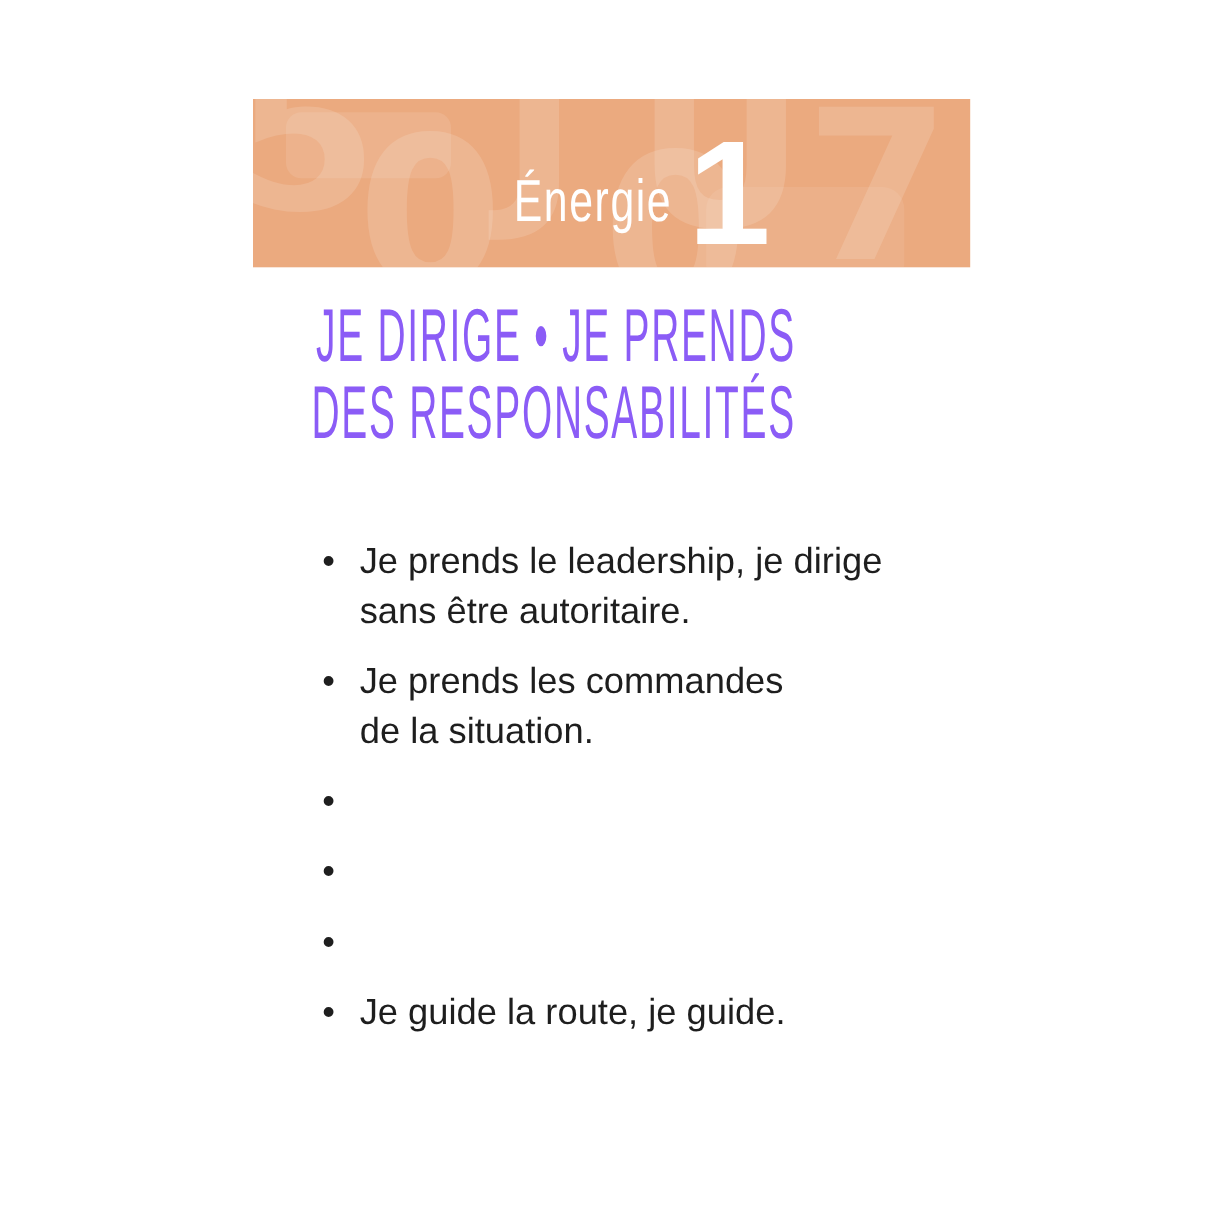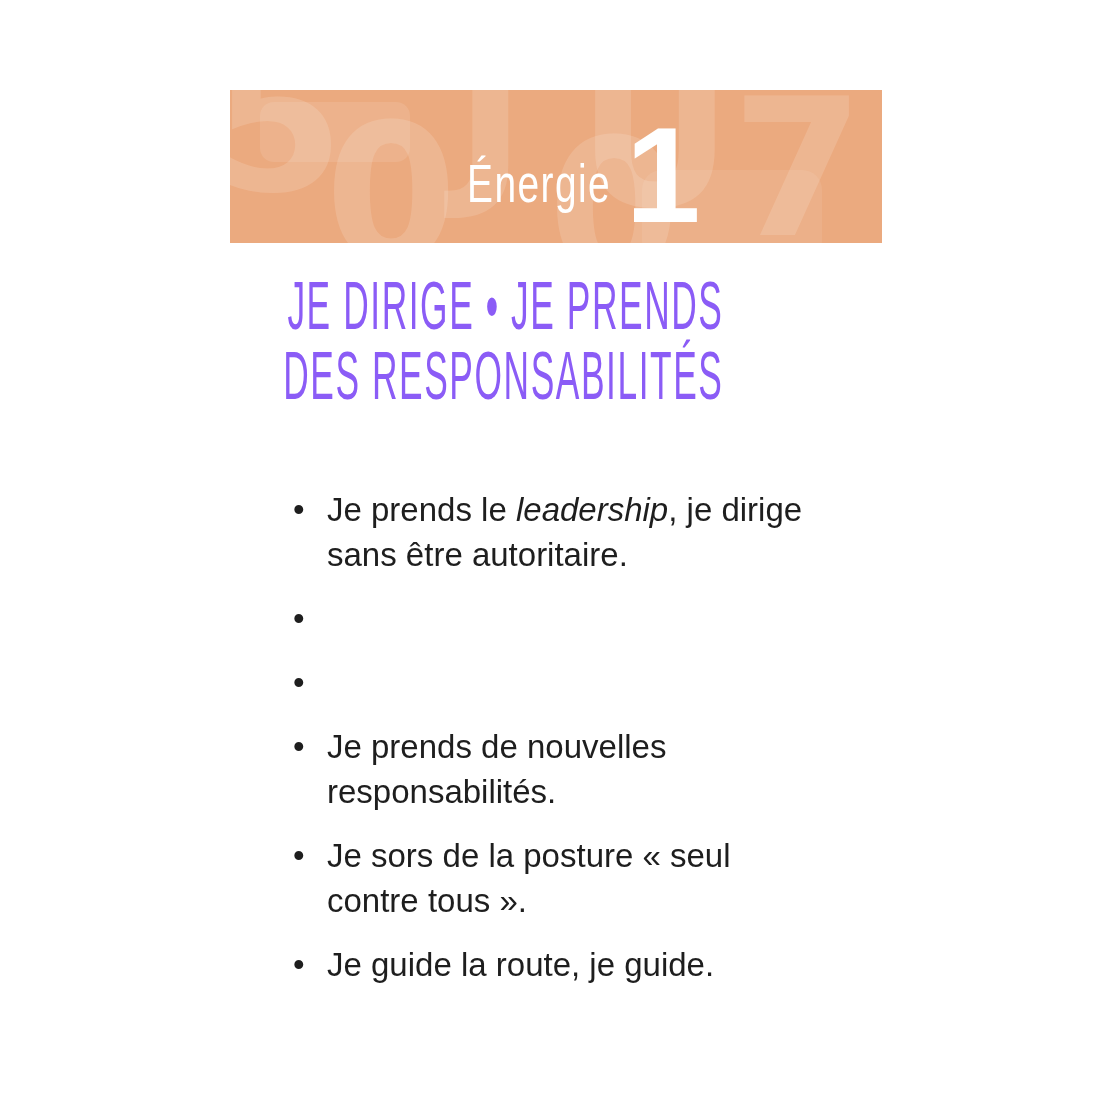--- a/index.html
+++ b/index.html
@@ -85,21 +85,21 @@
   .affirmations {
     position: absolute; left: 293px; top: 487px; width: 700px;
     list-style: none; margin: 0; padding: 0;
     color: #1e1e1e;
     font-size: 33px;
     line-height: 45px;
   }
   .affirmations li { display: flex; margin: 0 0 19px 0; }
   .dot { flex: 0 0 34px; }
   .li-text { white-space: pre-line; }
-  .it { font-style: italic; }
+  .it { }
 </style>
 </head>
 <body>
 
 <div class="page">
 
   <div class="banner">
     <div class="wm">
       <span class="g0">5</span>
       <span class="g1">0</span>
@@ -122,33 +122,31 @@
   </div>
 
   <ul class="affirmations">
     <li>
       <span class="dot">•</span>
       <span class="li-text"><span>Je prends le </span><span class="it">leadership</span><span>, je dirige
 sans être autoritaire.</span></span>
     </li>
     <li>
       <span class="dot">•</span>
+      <span class="li-text">Je prends les commandes
+de la situation.</span>
     </li>
     <li>
       <span class="dot">•</span>
     </li>
     <li>
       <span class="dot">•</span>
-      <span class="li-text">Je prends de nouvelles
-responsabilités.</span>
     </li>
     <li>
       <span class="dot">•</span>
-      <span class="li-text">Je sors de la posture «&nbsp;seul
-contre tous&nbsp;».</span>
     </li>
     <li>
       <span class="dot">•</span>
       <span class="li-text">Je guide la route, je guide.</span>
     </li>
   </ul>
 
 </div>
 
 </body></html>

